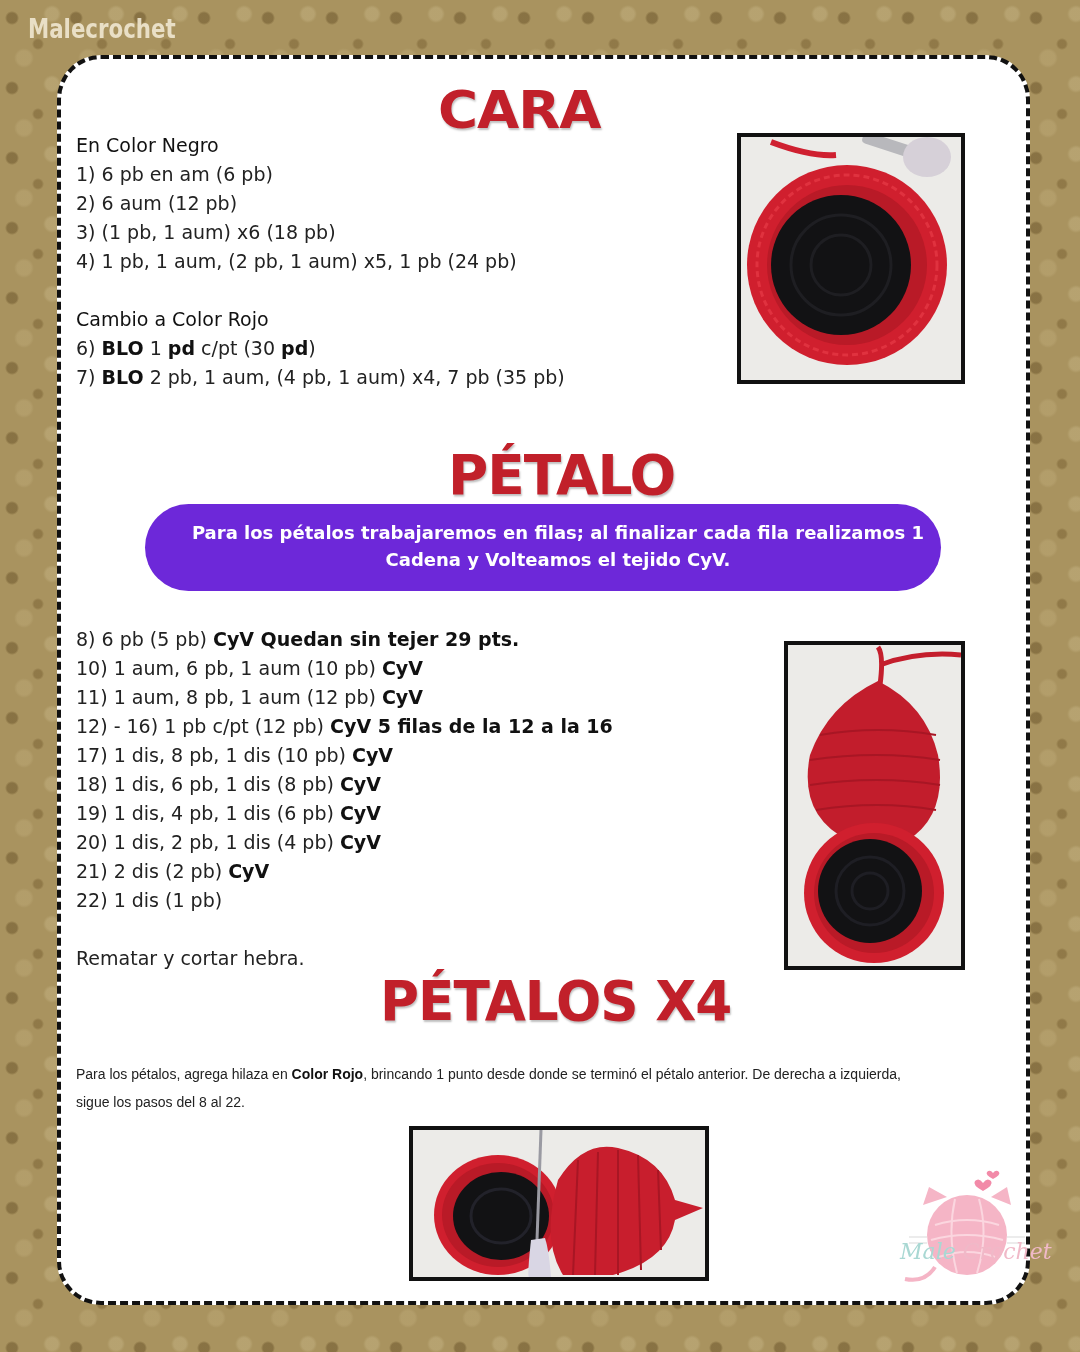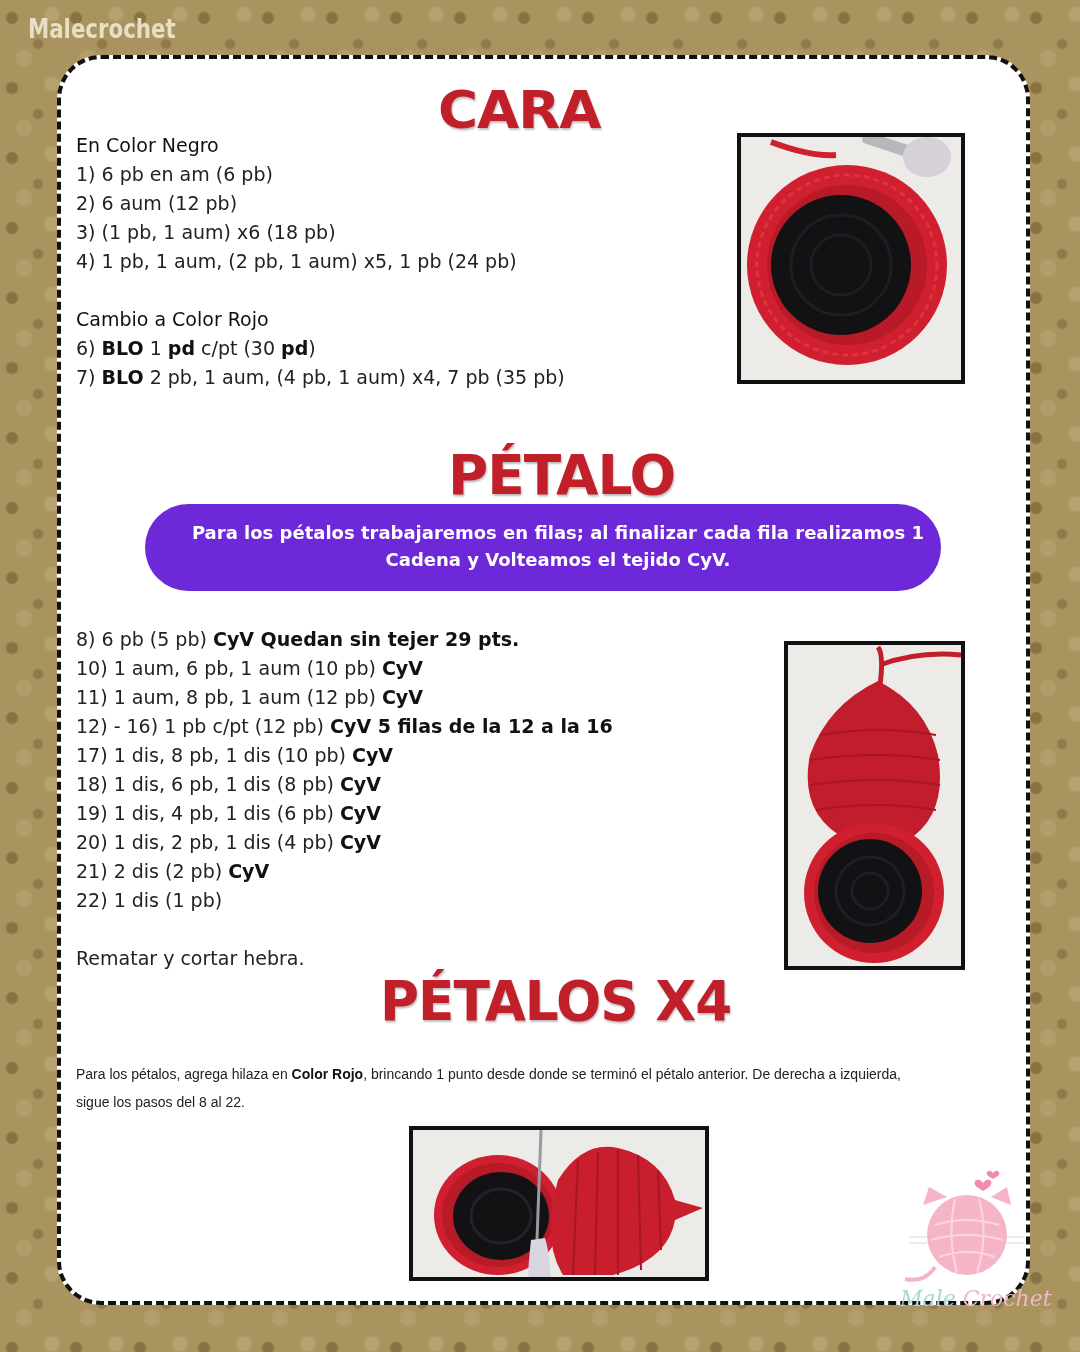--- a/index.html
+++ b/index.html
@@ -56,21 +56,21 @@
       font-family: "DejaVu Sans", sans-serif; font-weight: bold; font-size: 18px; line-height: 27px;
       padding-top: 15px; padding-left: 40px; padding-right: 10px;
     }
     .para {
       position: absolute; left: 76px; top: 1060px; width: 850px;
       font-family: "Liberation Sans", sans-serif; font-size: 14px; line-height: 28px; color: #222;
     }
     .para b { font-weight: bold; color: #111; }
     .logo { position: absolute; left: 895px; top: 1165px; width: 140px; height: 145px; }
     .logo-text {
-      position: absolute; left: 900px; top: 1286px;
+      position: absolute; left: 900px; top: 1239px;
       font-family: "DejaVu Serif", serif; font-style: italic; font-size: 22px; color: #a9d8d3;
     }
     .logo-text span { color: #f0b9c8; }
   </style>
 </head>
 <body>
 
 <div class="watermark">Malecrochet</div>
 
 <div class="card"></div>

